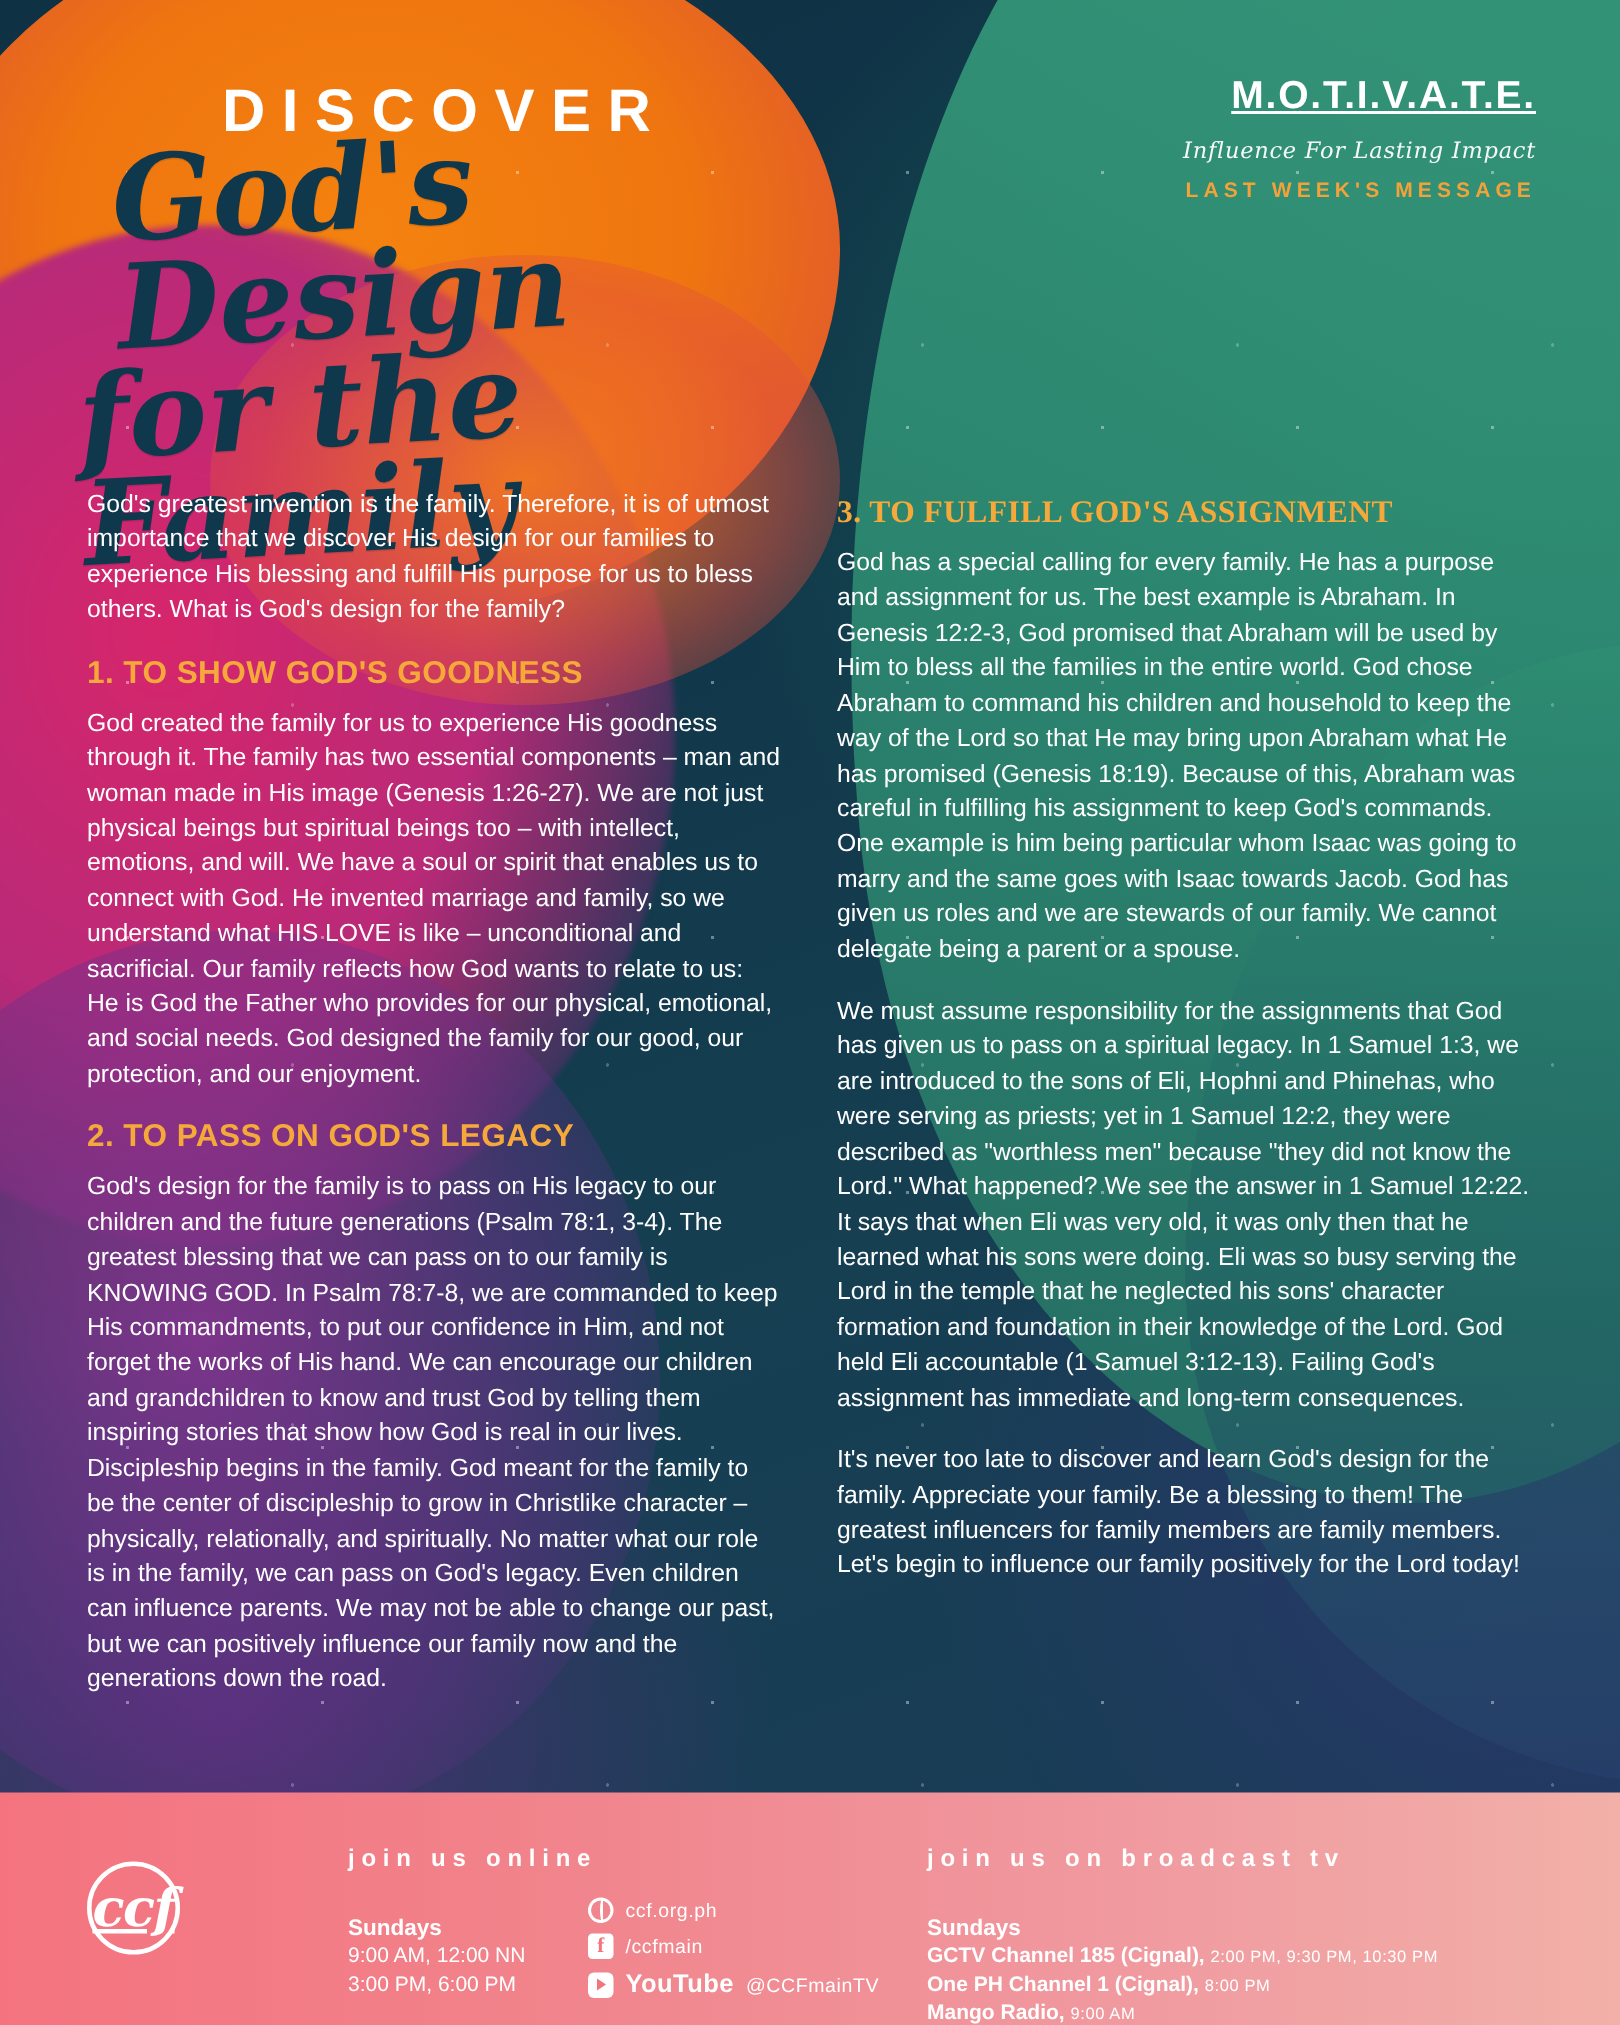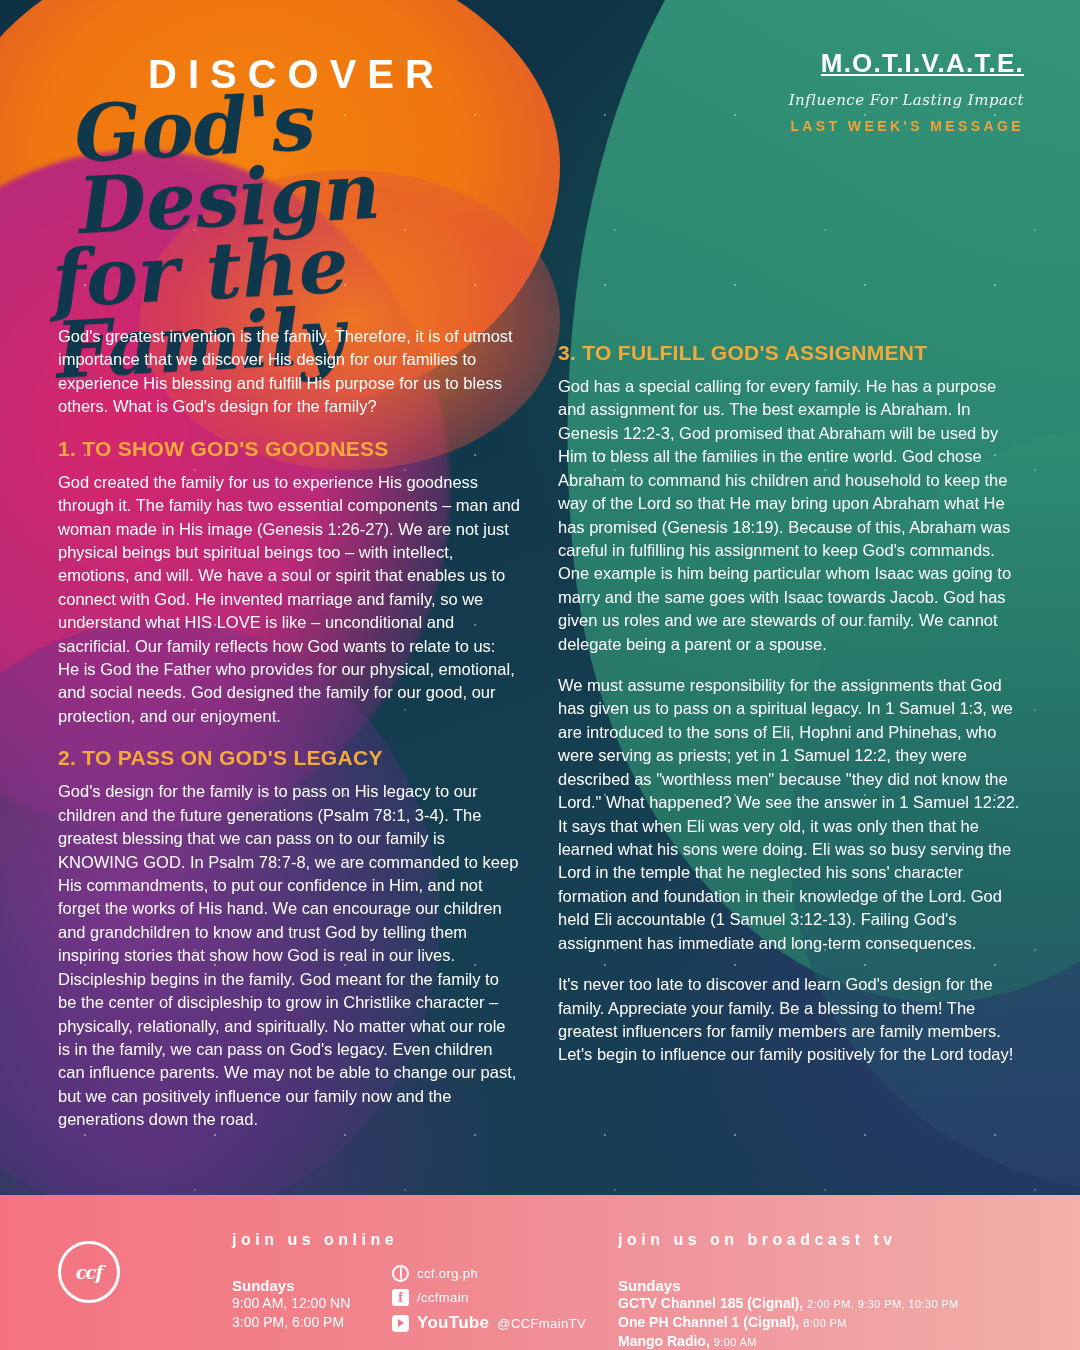--- a/index.html
+++ b/index.html
@@ -134,36 +134,37 @@
     line-height: 1.42;
     margin-bottom: 18px;
   }
   h2.sec {
     color: #f5a93b;
     font-size: 21px;
     font-weight: bold;
     letter-spacing: .3px;
     margin: 16px 0 10px 0;
   }
-  .col-right h2.sec { margin-top: 16px; }
+  .col-right h2.sec { margin-top: 4px; font-family: Liberation Serif, serif; }
 
   
   .footer {
     position: absolute; left: 0; bottom: 0;
     width: 1080px; height: 155px;
     background: linear-gradient(90deg, #f4737f 0%, #f1848c 35%, #f09aa0 70%, #f2b0a8 100%);
   }
   .ccf-logo {
     position: absolute; left: 58px; top: 46px;
     width: 62px; height: 62px;
     border: 3px solid #ffffff; border-radius: 50%;
     color: #fff; font-family: "DejaVu Serif", serif; font-style: italic;
-    font-size: 18px; font-weight: bold;
+    font-size: 35px; font-weight: bold;
     display: flex; align-items: center; justify-content: center;
     letter-spacing: -1px;
+    text-decoration: underline;
   }
   .f-head {
     color: #ffffff; font-size: 16px; font-weight: bold; letter-spacing: 4.5px;
   }
   .f-sub { color: #ffffff; font-size: 15px; font-weight: bold; margin-top: 10px; }
   .f-line { color: #ffffff; font-size: 14px; line-height: 1.35; }
   .f-line b { font-weight: bold; }
   .sm { font-size: 11px; letter-spacing: .4px; }
   .online-block { position: absolute; left: 232px; top: 36px; width: 350px; }
   .times { position: absolute; left: 232px; top: 72px; }

